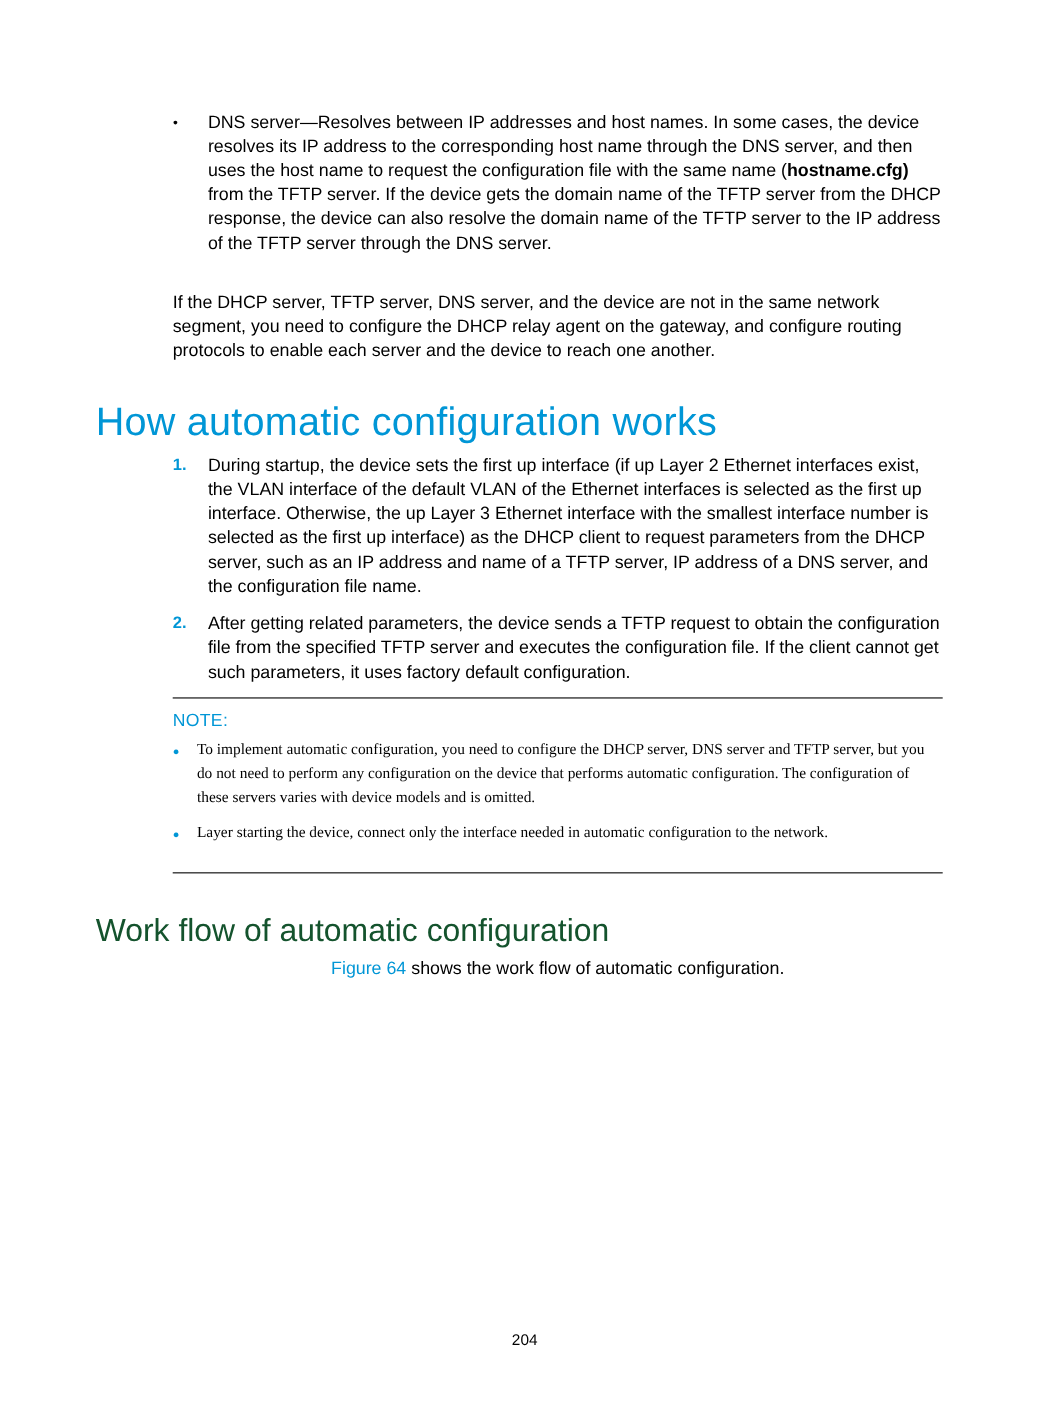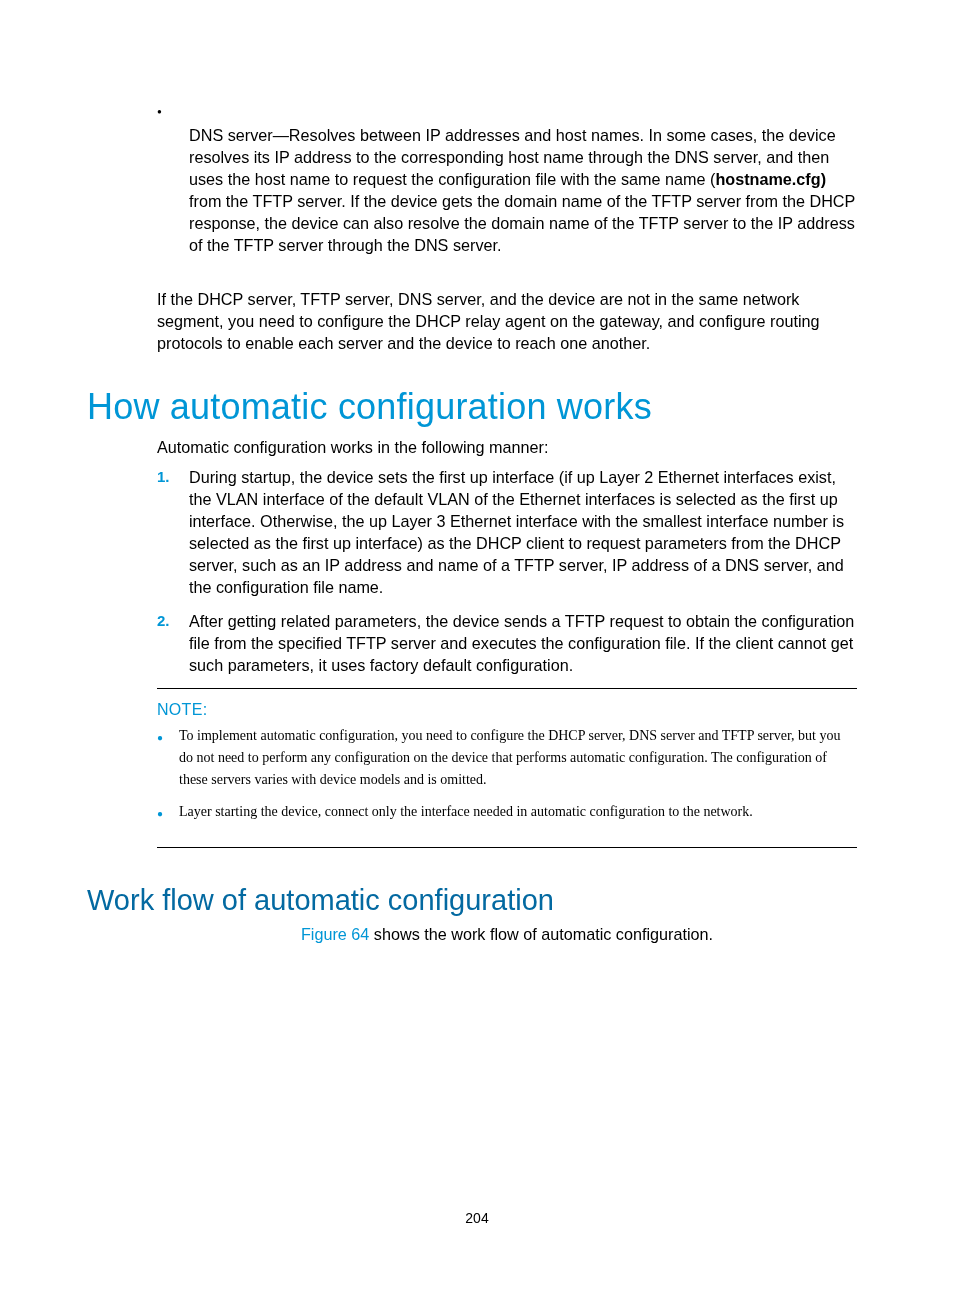--- a/index.html
+++ b/index.html
@@ -31,21 +31,20 @@
     font-size: 8px;
     line-height: 18px;
     color: #000;
     text-align: left;
     padding-top: 3px;
   }
   .bullet-body {
     flex: 1;
     font-size: 16.2px;
     line-height: 22px;
-    margin-top: 24px;
   }
   .bullet-body b { font-weight: bold; }
   .plain-para {
     margin: 32px 0 10px 60px;
     font-size: 16.2px;
     line-height: 22px;
   }
   h1.main-heading {
     font-family: "Segoe UI Light", "Helvetica Neue Light", "Arial Narrow", Arial, sans-serif;
     font-weight: 400;
@@ -106,21 +105,21 @@
   .note-bullet .nb-body {
     flex: 1;
     font-size: 14px;
     line-height: 22px;
     font-family: Liberation Serif, serif;
   }
   h2.sub-heading {
     font-family: "Segoe UI Light", "Helvetica Neue Light", "Arial Narrow", Arial, sans-serif;
     font-weight: 300;
     font-size: 29px;
-    color: #0369a1;
+    color: #14532d;
     margin: 36px 0 6px -10px;
   }
   .figure-line {
     margin: 0 0 0 60px;
     font-size: 16.2px;
     line-height: 22px;
     text-align: center;
   }
   .figure-line .fig-link { color: #0096d6; }
   .page-number {
@@ -142,21 +141,20 @@
     <div class="bullet-dot">●</div>
     <div class="bullet-body">
       <span>DNS server</span><span>—</span><span>Resolves between IP addresses and host names. In some cases, the device resolves its IP address to the corresponding host name through the DNS server, and then uses the host name to request the configuration file with the same name (</span><b>hostname.cfg)</b><span> from the TFTP server. If the device gets the domain name of the TFTP server from the DHCP response, the device can also resolve the domain name of the TFTP server to the IP address of the TFTP server through the DNS server.</span>
     </div>
   </div>
 
   <p class="plain-para">If the DHCP server, TFTP server, DNS server, and the device are not in the same network segment, you need to configure the DHCP relay agent on the gateway, and configure routing protocols to enable each server and the device to reach one another.</p>
 
   <h1 class="main-heading">How automatic configuration works</h1>
 
-  <p class="intro-line">Automatic configuration works in the following manner:</p>
 
   <ol class="numbered">
     <li>
       <span class="num">1.</span>
       <span>During startup, the device sets the first up interface (if up Layer 2 Ethernet interfaces exist, the VLAN interface of the default VLAN of the Ethernet interfaces is selected as the first up interface. Otherwise, the up Layer 3 Ethernet interface with the smallest interface number is selected as the first up interface) as the DHCP client to request parameters from the DHCP server, such as an IP address and name of a TFTP server, IP address of a DNS server, and the configuration file name.</span>
     </li>
     <li>
       <span class="num">2.</span>
       <span>After getting related parameters, the device sends a TFTP request to obtain the configuration file from the specified TFTP server and executes the configuration file. If the client cannot get such parameters, it uses factory default configuration.</span>
     </li>

